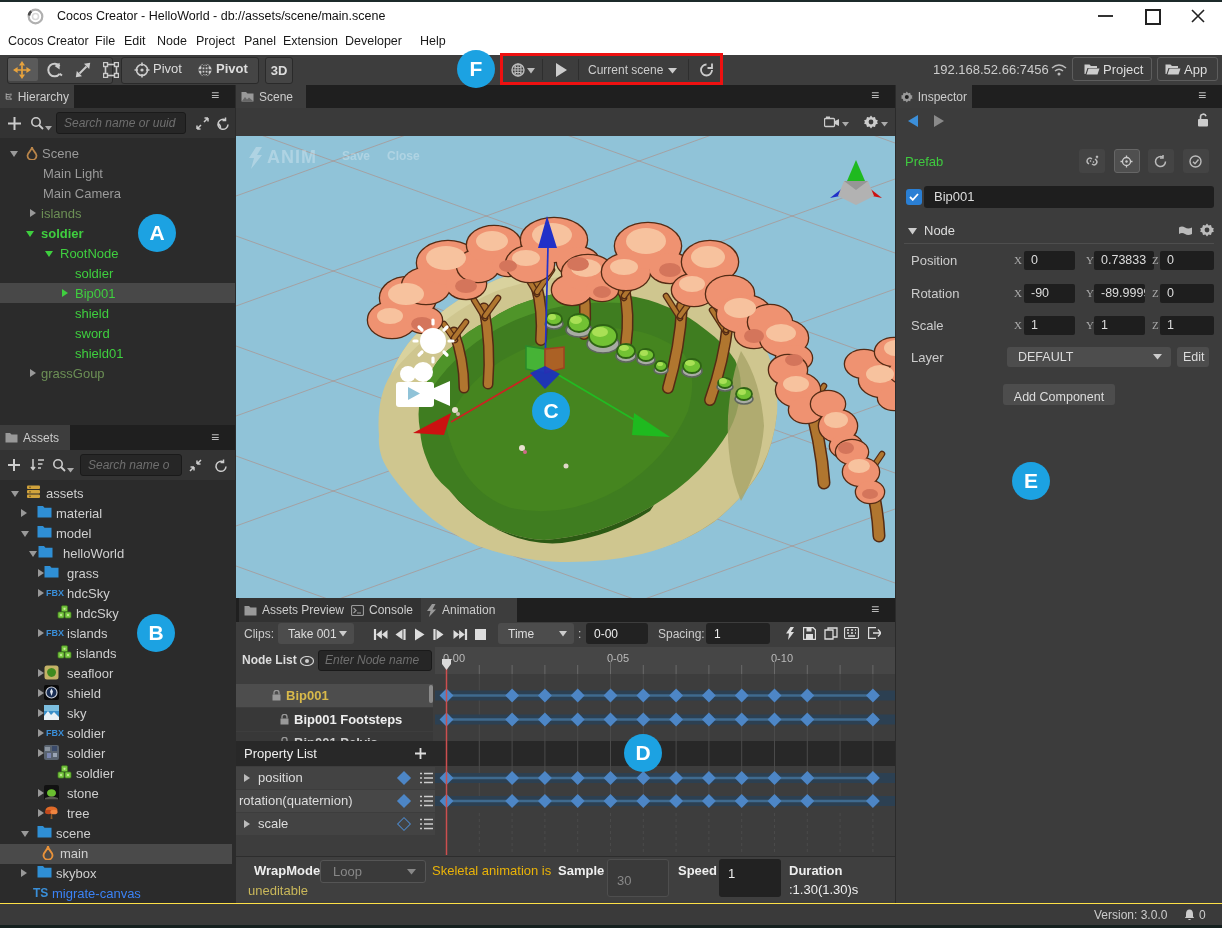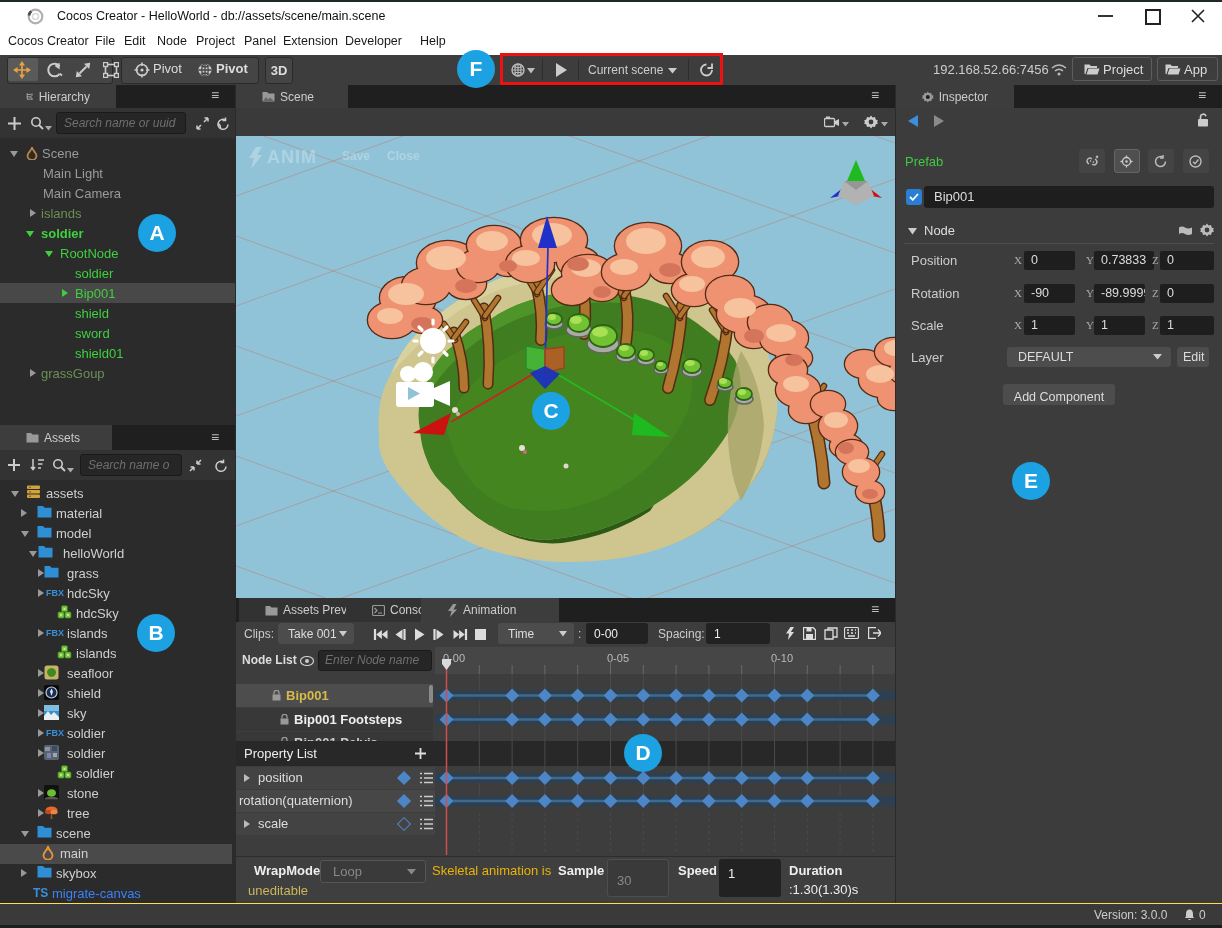--- a/index.html
+++ b/index.html
@@ -1,20 +1,20 @@
 <!DOCTYPE html>
 <html><head>
 <meta charset="utf-8">
 <style>
 html,body{margin:0;padding:0;}
 body{width:1222px;height:928px;overflow:hidden;font-family:"Liberation Sans",sans-serif;background:#2b2b2b;position:relative;}
 .abs{position:absolute;}
 .badge{position:absolute;width:38px;height:38px;border-radius:50%;background:#1ca2e2;color:#fff;font-size:21px;font-weight:bold;display:flex;align-items:center;justify-content:center;z-index:50;}
 .tabrow{background:#1f1f1f;}
-.tab{position:absolute;top:0;height:100%;display:flex;align-items:center;color:#ccc;font-size:12px;padding:0 26px;}
+.tab{position:absolute;top:0;height:100%;display:flex;align-items:center;color:#ccc;font-size:12px;padding:0 5px;}
 .tab.active{background:#3d3d3d;}
 .hamb{position:absolute;color:#bbb;font-size:14px;top:2px;}
 .inp{background:#262626;border:1px solid #1a1a1a;border-radius:3px;color:#ccc;}
 .ph{color:#6f6f6f;font-style:italic;}
 </style>
 </head>
 <body>
 
 <div class="abs" id="titlebar" style="left:0;top:0;width:1222px;height:28px;background:#fff;border-top:2px solid #1c2a2a;box-sizing:border-box;">
   <svg class="abs" style="left:27px;top:6px;" width="17" height="17" viewBox="0 0 17 17">

